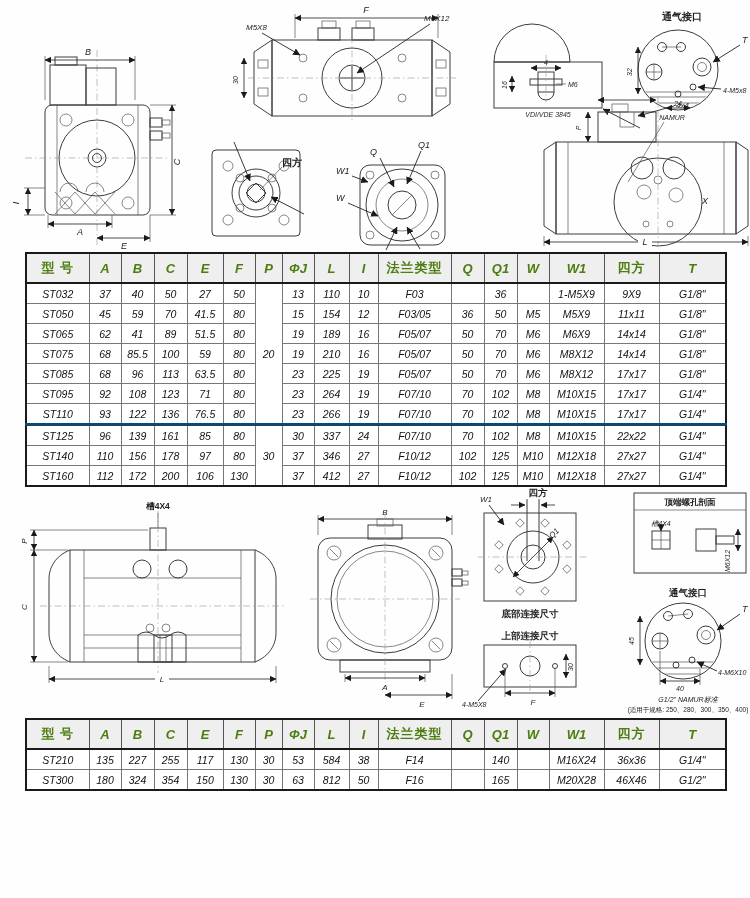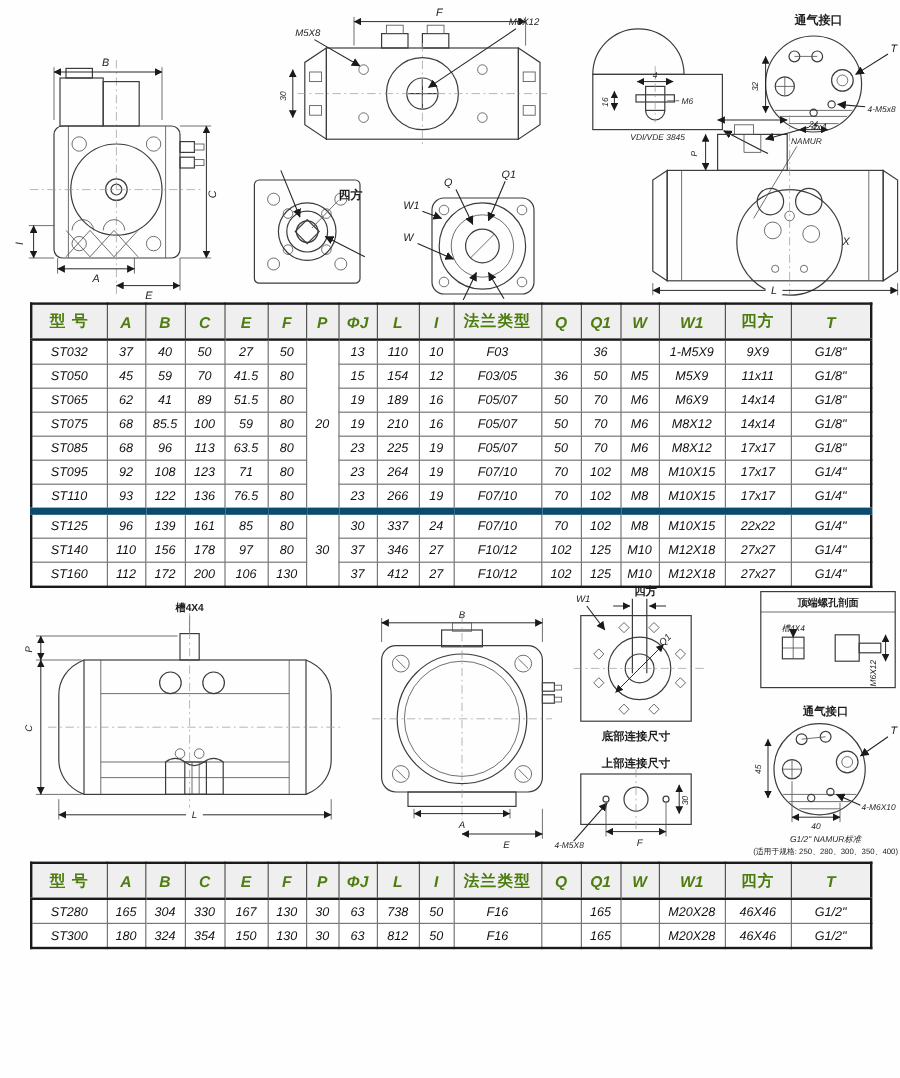--- a/index.html
+++ b/index.html
@@ -15,21 +15,21 @@
   #table1{top:252px;}
   #table2{top:718px;}
   th{background:#efefef;font-weight:bold;font-style:italic;font-size:13px;
      height:28px;padding:0;border:1px solid #555;border-bottom:2px solid #1a1a1a;
      color:#4d7c0f;}
   th:not(:first-child){border-left:1px dashed #8a8a8a;}
   th.cn{font-style:normal;letter-spacing:1px;}
   td{border:1px solid #777;font-style:italic;font-size:10.5px;text-align:center;
      height:19px;padding:0 1px;color:#111;white-space:nowrap;overflow:hidden;}
   td.model{font-weight:normal;}
-  tr.heavy td{border-top:6px solid #0c4a6e;}
+  tr.heavy td{border-top:3px solid #0c4a6e;}
   
   .ln{stroke:#3c3c3c;stroke-width:1;fill:none;}
   .thin{stroke:#555;stroke-width:0.7;fill:none;}
   .cl{stroke:#999;stroke-width:0.6;fill:none;stroke-dasharray:7 3 1.5 3;}
   .dim{stroke:#222;stroke-width:0.8;fill:none;}
   .lead{stroke:#222;stroke-width:0.9;fill:none;}
   text{fill:#1c1c1c;font-family:"Liberation Sans",sans-serif;}
   .lab{font-size:9px;font-style:italic;}
   .lab8{font-size:8px;font-style:italic;}
   .lab7{font-size:7px;font-style:italic;}
@@ -689,37 +689,37 @@
       <th>Q</th>
       <th>Q1</th>
       <th>W</th>
       <th>W1</th>
       <th class="cn">四方</th>
       <th>T</th>
     </tr>
   </thead>
   <tbody id="t2body">
         <tr>
-          <td class="model">ST280</td>
-          <td>165</td>
-          <td>304</td>
-          <td>330</td>
-          <td>167</td>
+          <td class="model">ST210</td>
+          <td>135</td>
+          <td>227</td>
+          <td>255</td>
+          <td>117</td>
           <td>130</td>
           <td>30</td>
-          <td>63</td>
-          <td>738</td>
-          <td>50</td>
-          <td>F16</td>
+          <td>53</td>
+          <td>584</td>
+          <td>38</td>
+          <td>F14</td>
           <td></td>
-          <td>165</td>
+          <td>140</td>
           <td></td>
-          <td>M20X28</td>
-          <td>46X46</td>
-          <td>G1/2"</td>
+          <td>M16X24</td>
+          <td>36x36</td>
+          <td>G1/4"</td>
         </tr>
         <tr>
           <td class="model">ST300</td>
           <td>180</td>
           <td>324</td>
           <td>354</td>
           <td>150</td>
           <td>130</td>
           <td>30</td>
           <td>63</td>

